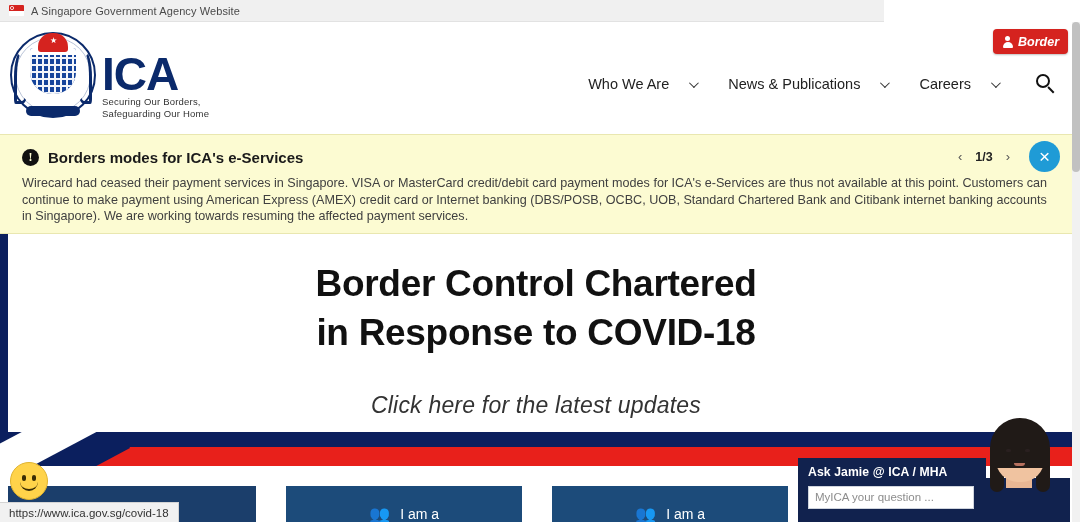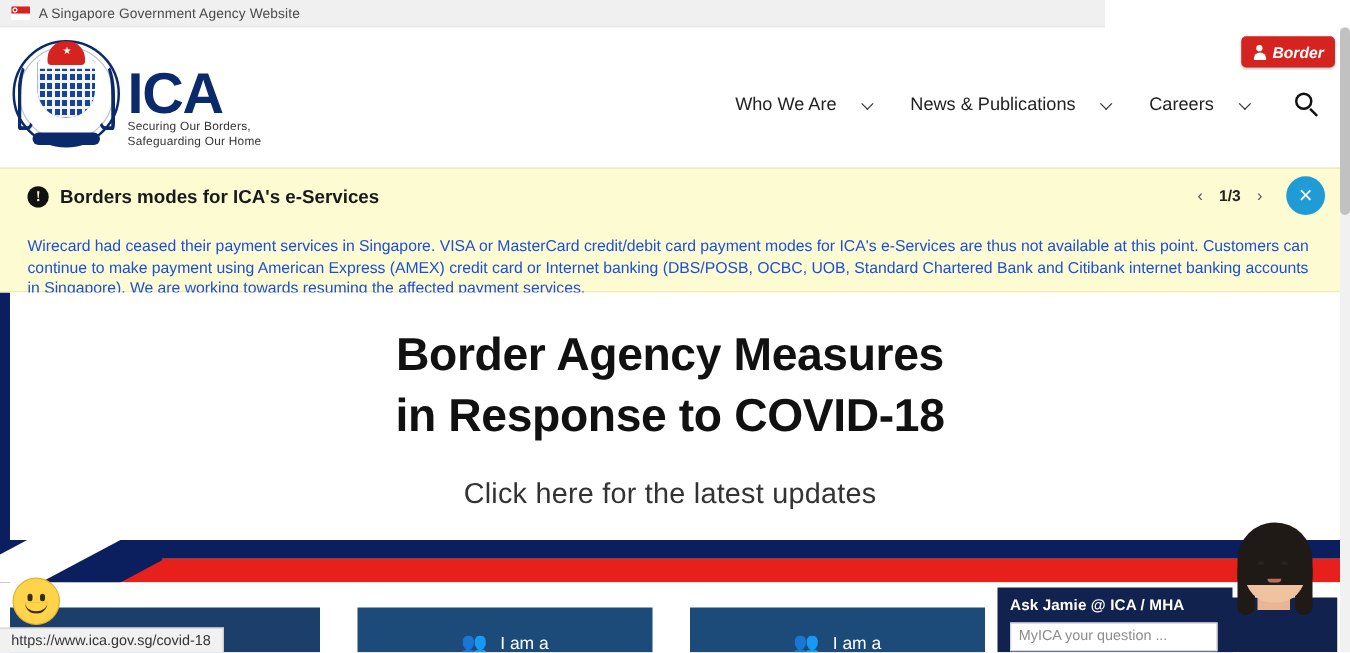--- a/index.html
+++ b/index.html
@@ -164,22 +164,22 @@
     position: absolute; left: 22px; top: 14px;
     font-size: 15px; font-weight: bold; color: #1a1a1a;
     display: flex; align-items: center; gap: 9px;
   }
   .notice .excl {
     width: 17px; height: 17px; border-radius: 50%; background: #111; color: #fcfbd2;
     font-size: 12px; font-weight: bold; line-height: 17px; text-align: center;
     font-family: "Liberation Serif", serif;
   }
   .notice .body {
-    position: absolute; left: 22px; top: 54px; width: 1026px;
-    font-size: 12.6px; line-height: 16.5px; color: #1d4ed8;
+    position: absolute; left: 22px; top: 40px; width: 1026px;
+    font-size: 12.6px; line-height: 16.5px; color: #404040;
   }
   .notice .pager {
     position: absolute; right: 70px; top: 14px;
     display: flex; align-items: center; gap: 13px;
     font-size: 12.5px; color: #333;
   }
   .notice .pager .arrow { cursor: pointer; font-size: 13px; color: #555; }
   .notice .pager .count { font-weight: bold; color: #222; }
   .notice .close {
     position: absolute; right: 20px; top: 6px;
@@ -199,22 +199,22 @@
     position: absolute; left: 0; top: 0; width: 8px; height: 288px;
     background: #0b1f5e;
   }
   .hero .texts { position: absolute; left: 0; top: 0; width: 1072px; text-align: center; }
   .hero h1 {
     margin: 0; padding-top: 25px;
     font-size: 37px; line-height: 49px; color: #111; font-weight: bold;
     letter-spacing: -.3px;
   }
   .hero .sub {
-    margin-top: 24px;
-    font-size: 23px; color: #333; letter-spacing: .2px;
+    margin-top: 35px;
+    font-size: 23px; color: #333; letter-spacing: .2px; font-style: italic;
   }
   .hero .stripe-wrap {
     position: absolute; left: 0; bottom: 56px; width: 1072px; height: 34px;
     overflow: hidden;
   }
   .hero .stripe-navy {
     position: absolute; left: 0; top: 0; width: 1072px; height: 15px; background: #0b1f5e;
   }
   .hero .stripe-red {
     position: absolute; left: 0; top: 15px; width: 1072px; height: 19px; background: #e8201b;
@@ -282,21 +282,21 @@
   .chat .avatar .eye-l, .chat .avatar .eye-r {
     position: absolute; bottom: 70px; width: 5px; height: 3px; background: #2a2020; border-radius: 2px;
   }
   .chat .avatar .eye-l { left: 36px; }
   .chat .avatar .eye-r { left: 55px; }
   .chat .avatar .mouth {
     position: absolute; left: 44px; bottom: 56px; width: 11px; height: 3px;
     background: #b6705e; border-radius: 0 0 6px 6px;
   }
   .chat .panel {
-    position: absolute; left: 0; bottom: 0; width: 188px; height: 52px;
+    position: absolute; left: 0; bottom: 0; width: 188px; height: 64px;
     background: #11224e;
     padding: 7px 8px 0 10px;
   }
   .chat .panel .title {
     color: #fff; font-size: 12.2px; font-weight: bold; letter-spacing: .1px;
   }
   .chat .panel .inputbox {
     margin-top: 7px; width: 166px; height: 23px;
     background: #fff; border: 1px solid #cfd4dd;
     font-size: 11.5px; color: #8d8d8d;
@@ -422,21 +422,21 @@
       <span class="count">1/3</span>
       <span class="arrow">›</span>
     </div>
     <div class="close">×</div>
   </div>
 
   <div class="hero">
     <div class="leftbar"></div>
     <div class="texts">
       <h1>
-        <span>Border Agency Measures</span><br>
+        <span>Border Control Chartered</span><br>
         <span>in Response to COVID-18</span>
       </h1>
       <div class="sub">Click here for the latest updates</div>
     </div>
 
     <div class="stripe-wrap">
       <span class="stripe-navy"></span>
       <span class="stripe-red"></span>
       <span class="stripe-cut"></span>
       <span class="stripe-cut2"></span>

